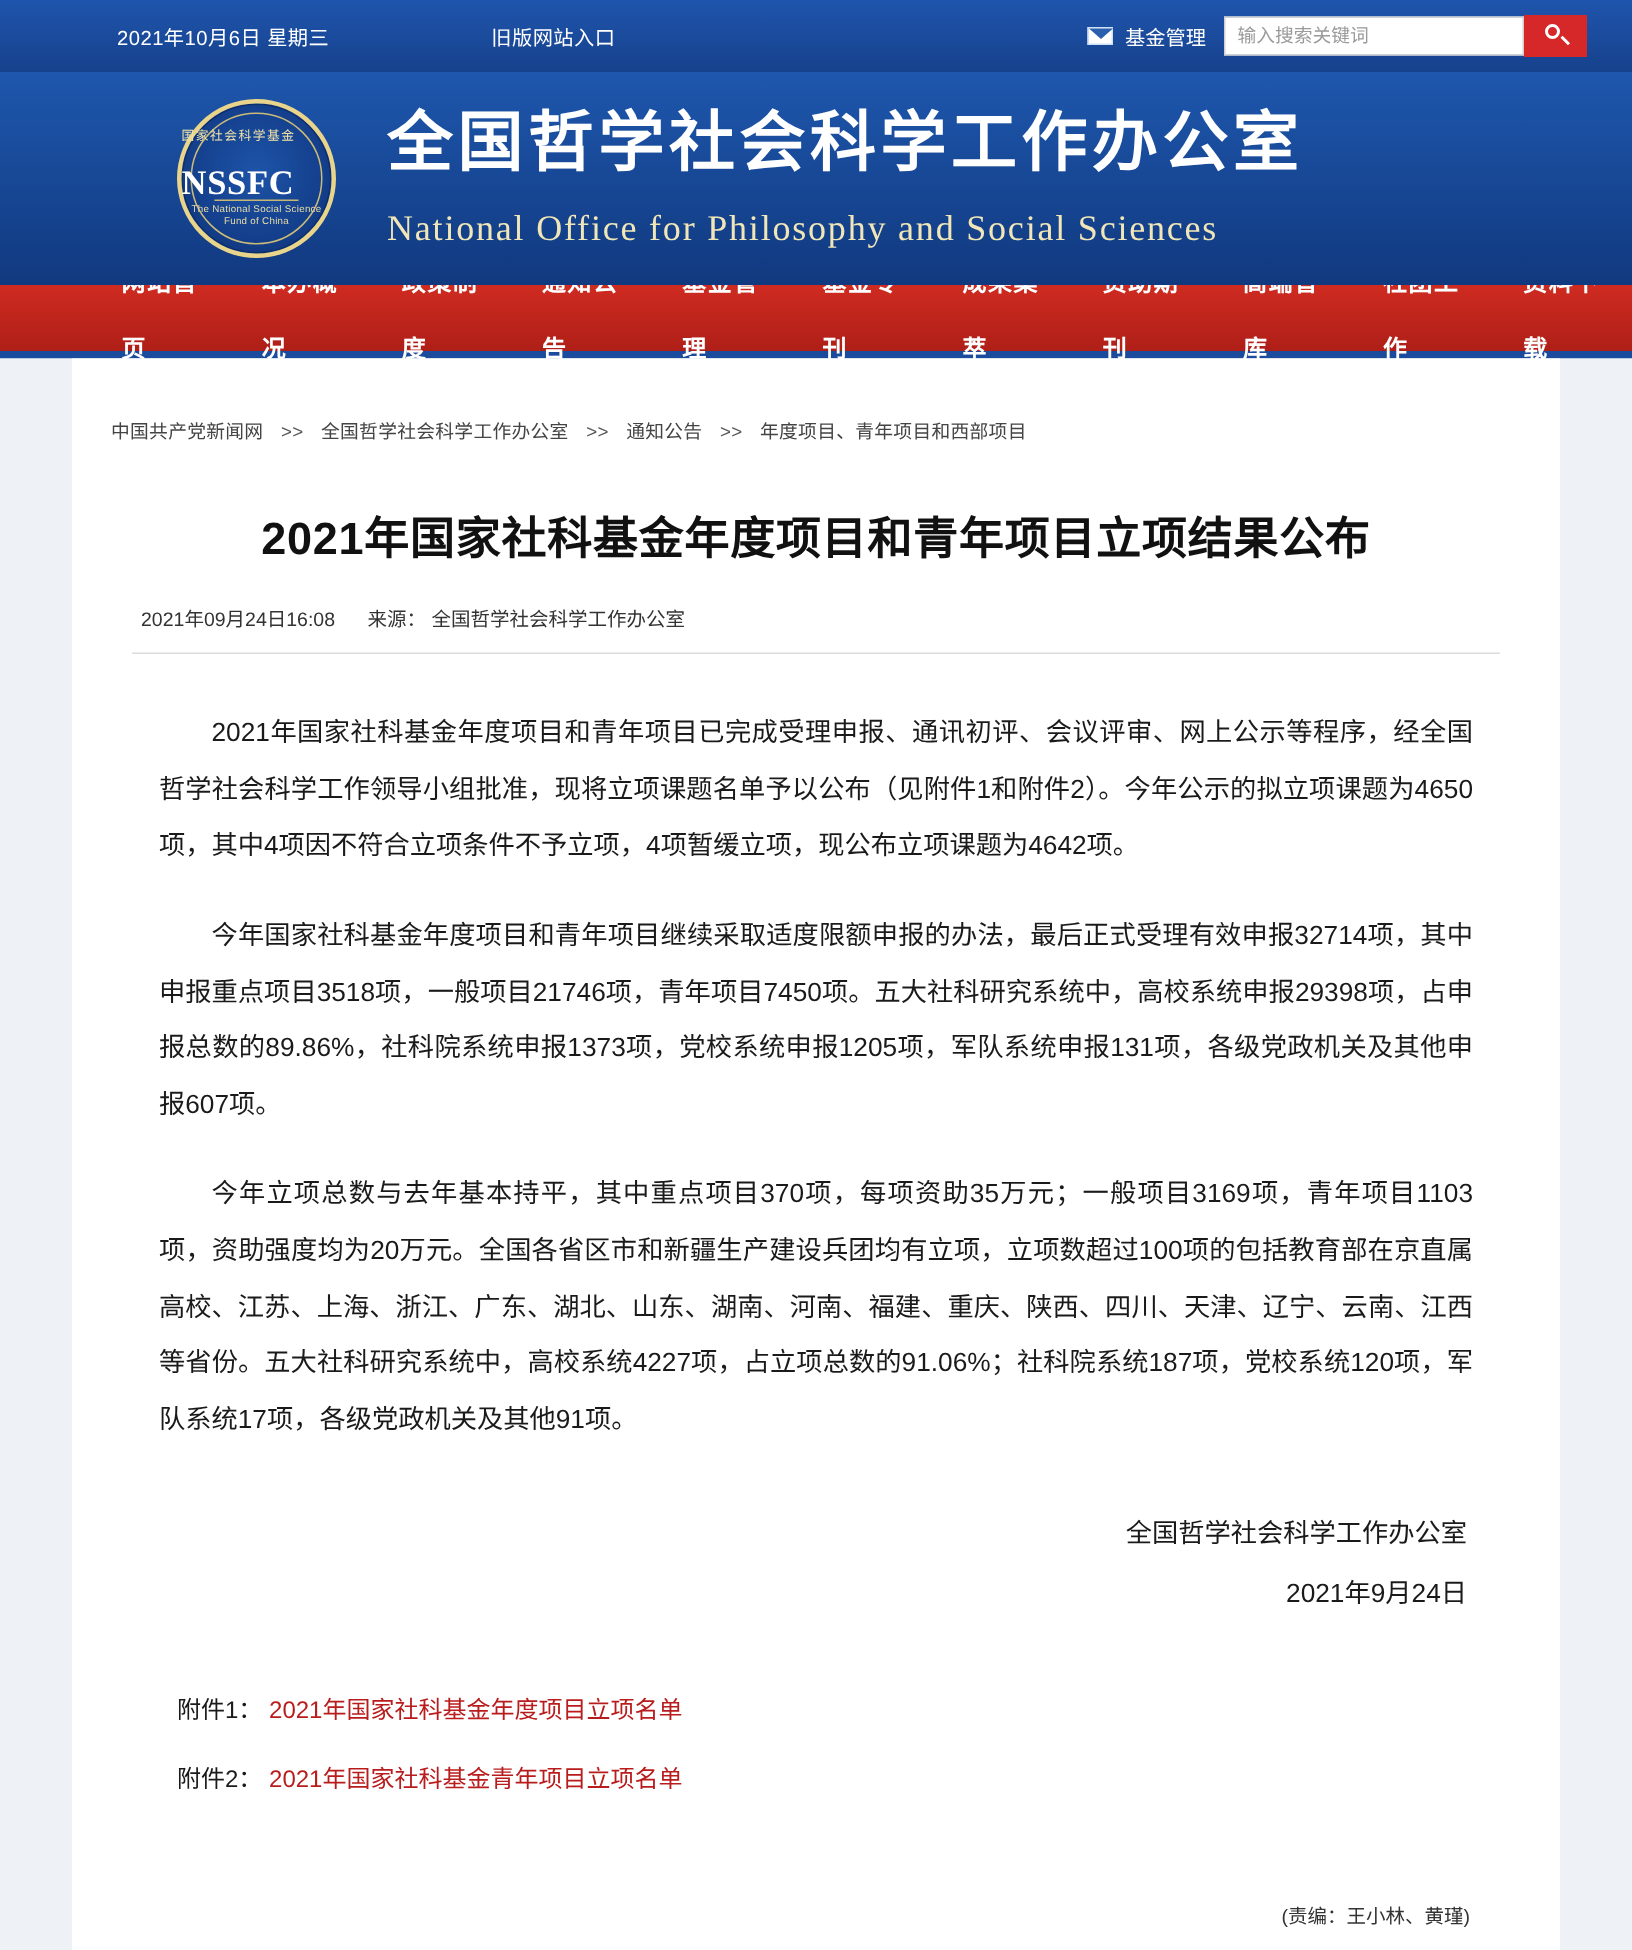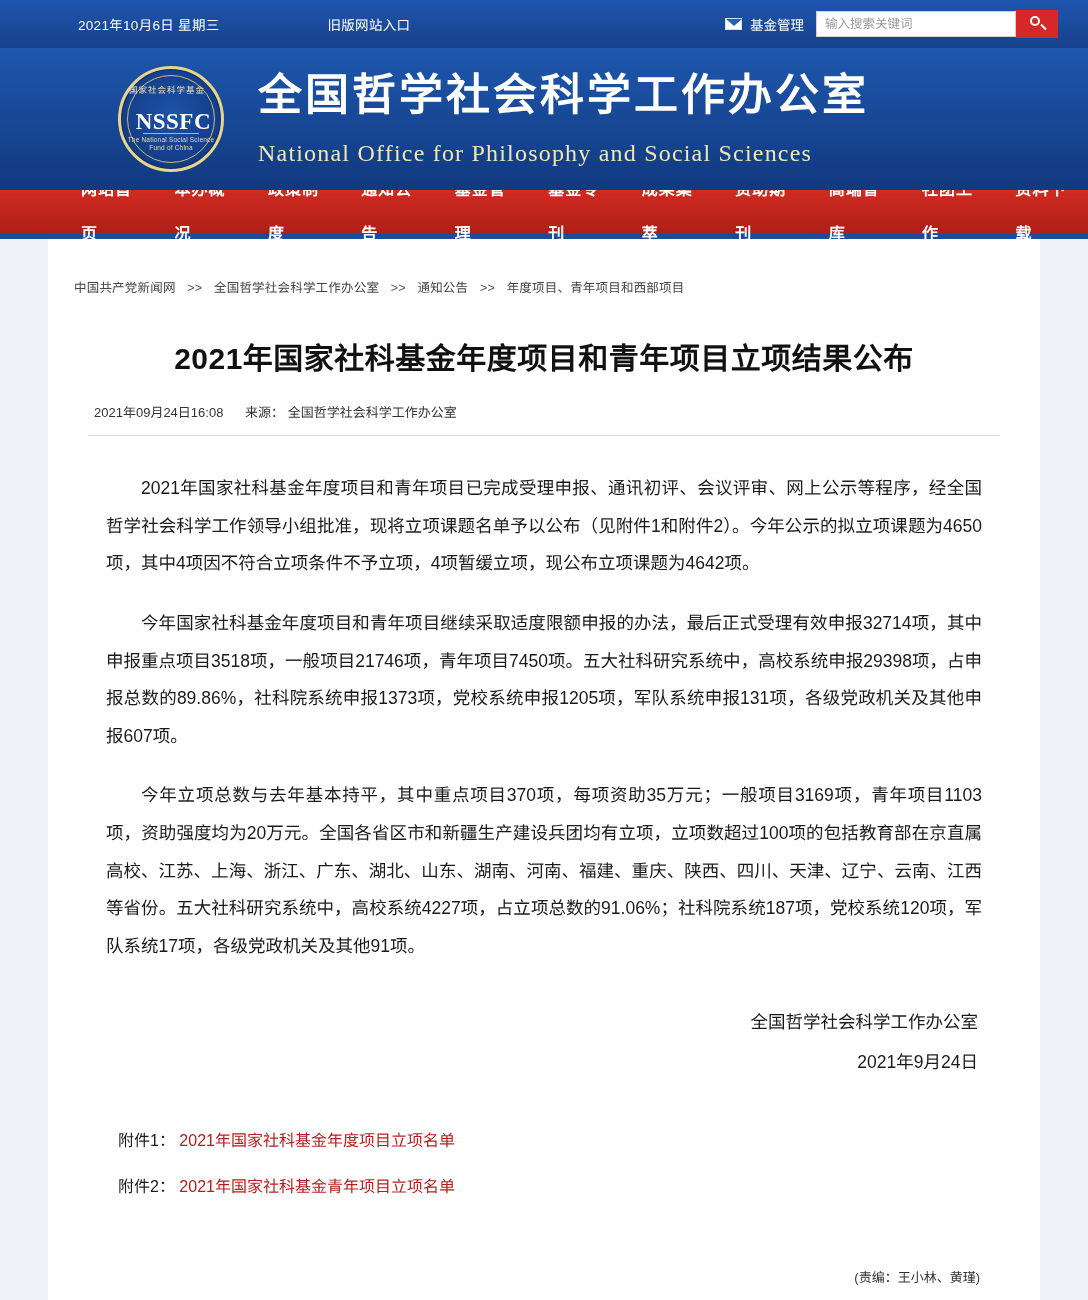--- a/index.html
+++ b/index.html
@@ -105,29 +105,29 @@
     flex: 0 0 auto;
     box-shadow: 0 0 0 1px #0d2f6e inset;
   }
   .logo .ring {
     position: absolute; left: 6px; top: 6px; right: 6px; bottom: 6px;
     border: 1px solid #cbbc78;
     border-radius: 50%;
   }
   .logo .cn {
     position: absolute; top: 14px; left: 0; right: 16px;
-    text-align: right;
+    text-align: left;
     color: #f1e3a8;
     font-size: 8.5px;
     letter-spacing: 1px;
     font-family: "Liberation Serif", serif;
   }
   .logo .abbr {
     position: absolute; top: 40px; left: 0; right: 10px;
-    text-align: right;
+    text-align: left;
     color: #ffffff;
     font-size: 23px;
     font-weight: bold;
     letter-spacing: .5px;
     font-family: "Liberation Serif", serif;
   }
   .logo .en {
     position: absolute; bottom: 17px; left: 0; right: 0;
     text-align: center;
     color: #e8dca4;

